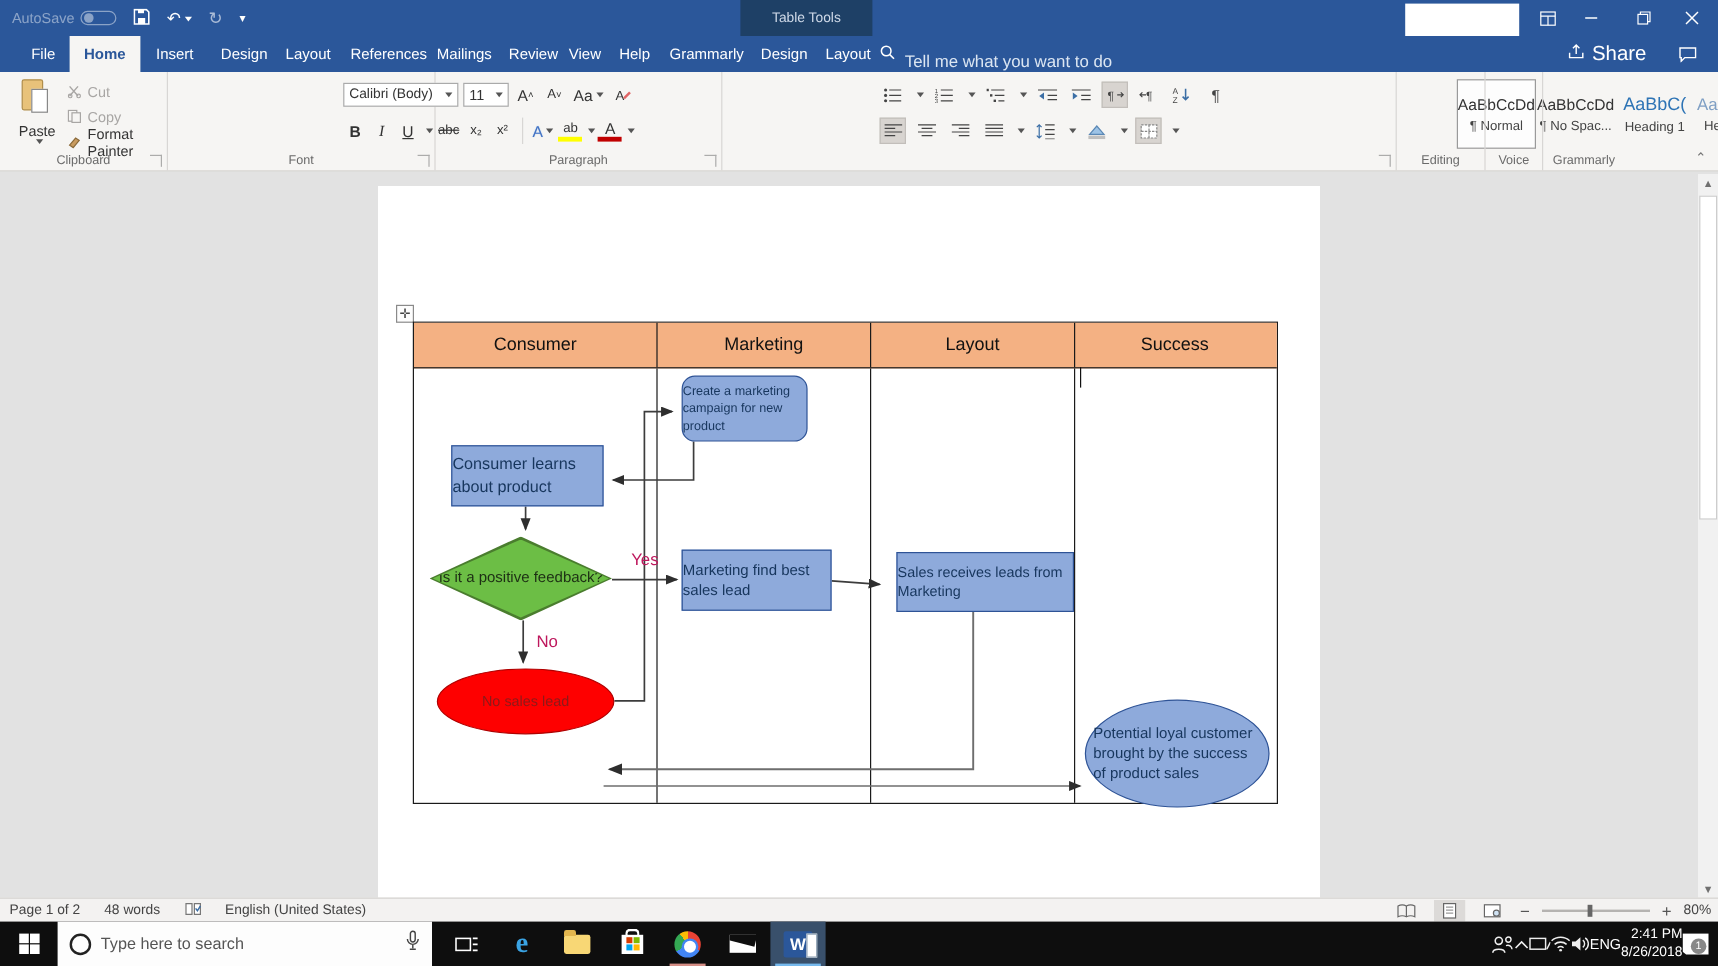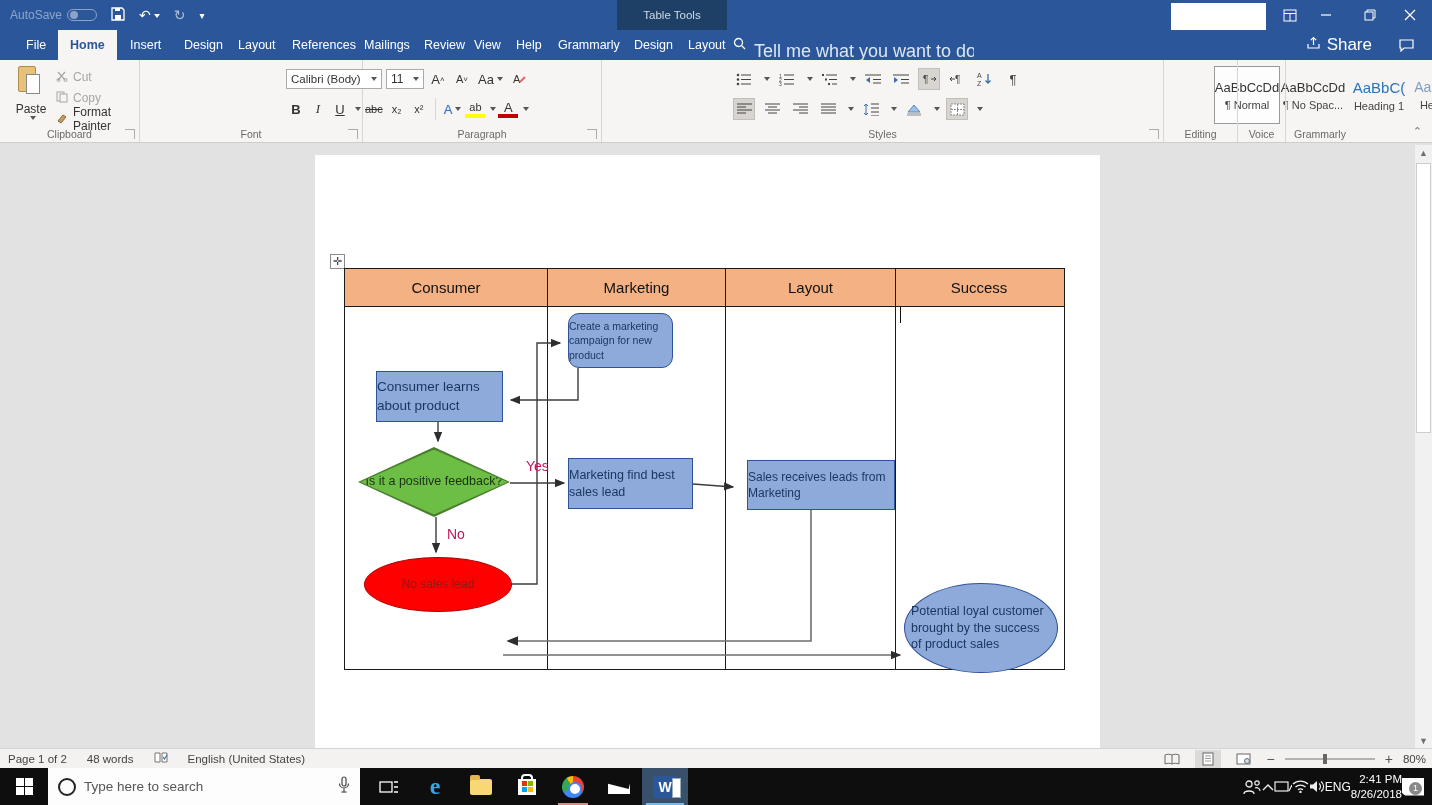--- a/index.html
+++ b/index.html
@@ -18,21 +18,21 @@
   .ctx-label { position:absolute; left:617px; top:0; width:110px; height:30px; display:flex; align-items:center; justify-content:center; font-size:11.5px; color:#cfd9e8; }
   .account-box { position:absolute; left:1171px; top:3px; width:95px; height:27px; background:#fff; }
   .wctrl { position:absolute; top:0; width:44px; height:30px; display:flex; align-items:center; justify-content:center; }
 
   
   .menubar { position:absolute; left:0; top:30px; width:1432px; height:30px; background:#2b579a; color:#fff; font-size:12.5px; }
   .mtab { position:absolute; top:0; height:30px; display:flex; align-items:center; padding:0 12px; color:#fff; }
   .mtab.active { background:#f6f5f3; color:#2b579a; font-weight:bold; }
   .ctx-tab { color:#fff; }
   .tellme { position:absolute; left:733px; top:0; height:30px; display:flex; align-items:center; gap:8px; }
-  .tellme input { background:transparent; border:none; outline:none; color:#fca5a5; font-size:18px; width:220px; font-style:normal;margin-top:12px; }
+  .tellme input { background:transparent; border:none; outline:none; color:#fca5a5; font-size:14px; width:220px; font-style:normal;margin-top:12px; }
   .tellme input::placeholder { color:#dce6f2; opacity:1; }
   .share { position:absolute; right:60px; top:0; height:30px; display:flex; align-items:center; gap:6px; font-size:17px; }
   .comments-btn { position:absolute; right:18px; top:0; height:30px; display:flex; align-items:center; }
 
   
   .ribbon { position:absolute; left:0; top:60px; width:1432px; height:83px; background:#f6f5f3; border-bottom:1px solid #cfcdcb; }
   .rgroup { position:absolute; top:0; height:82px; border-right:1px solid #d8d6d4; }
   .rgroup .glabel { position:absolute; bottom:2px; left:0; right:0; text-align:center; font-size:10.5px; color:#6a6a6a; }
   .dlauncher { position:absolute; bottom:3px; right:4px; width:10px; height:10px; border-left:1px solid #9a9a9a; border-bottom:1px solid #9a9a9a; transform:rotate(180deg); opacity:.8; }
   .caret { display:inline-block; width:0; height:0; border-left:3.5px solid transparent; border-right:3.5px solid transparent; border-top:4px solid #555; margin-left:3px; vertical-align:middle; }
@@ -441,21 +441,20 @@
             <span class="sprev h1">AaBbC(</span>
             <span class="sname">Heading 1</span>
           </div>
         <div class="stylecard">
             <span class="sprev h2">AaBbCcD</span>
             <span class="sname">Heading 2</span>
           </div>
 
       </div>
 
-      <div class="glabel">Styles</div>
       <div class="dlauncher"></div>
     </div>
 
     <div class="rgroup" style="left:1164px;width:74px">
 
       <div class="glabel">Editing</div>
     </div>
 
     <div class="rgroup" style="left:1238px;width:48px">
 

